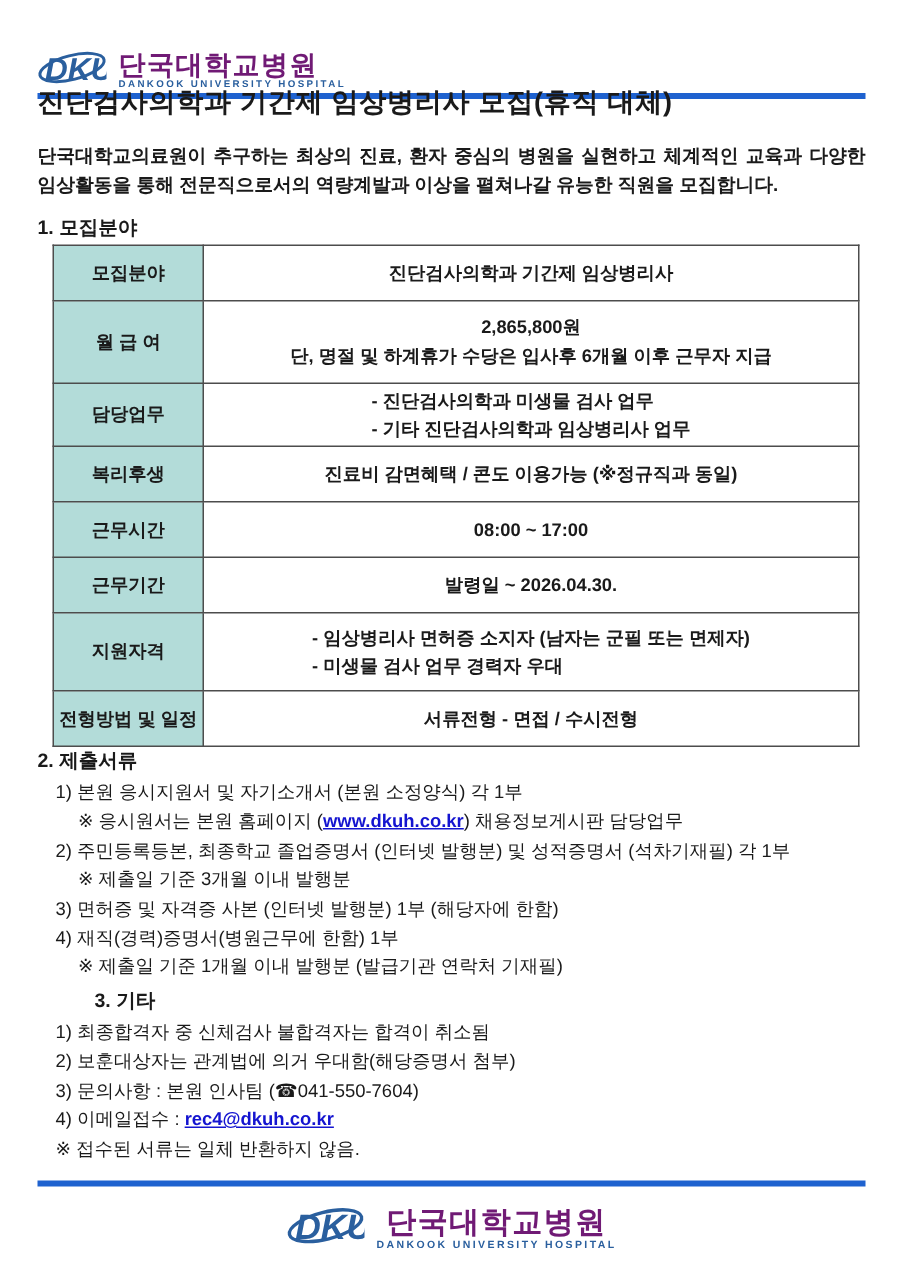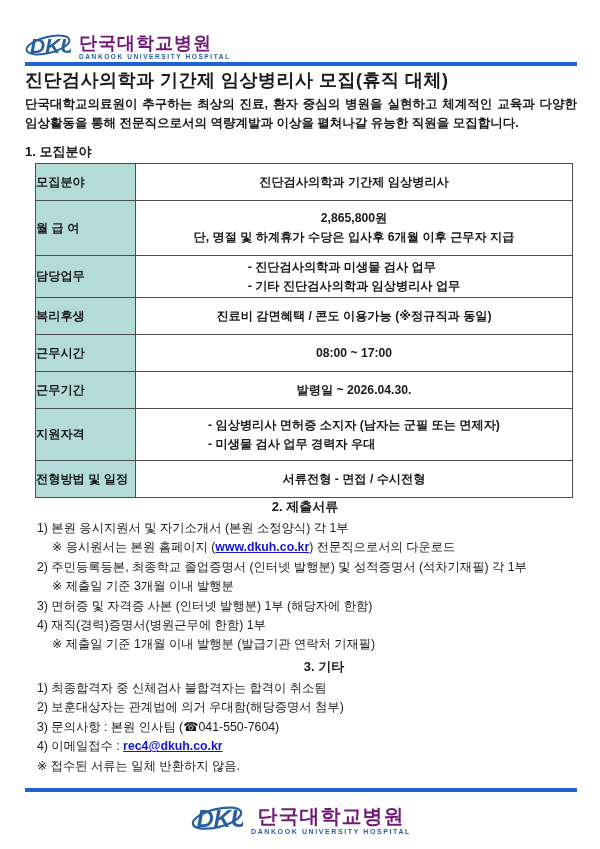--- a/index.html
+++ b/index.html
@@ -19,42 +19,42 @@
   .logo-mark { flex:0 0 auto; }
   .logo-kr { font-size:18px; font-weight:bold; color:#701a75; letter-spacing:1px; line-height:1; }
   .logo-en { font-size:6.5px; font-weight:bold; color:#2a5f9e; letter-spacing:1.6px; line-height:1; margin-top:2px; }
   .footer { position:absolute; left:25px; bottom:10px; width:552px; text-align:center; }
   .footer .rule { width:552px; margin-bottom:7px; }
   .footer .logo { display:inline-flex; }
   .footer .logo-kr { font-size:20px; }
   .footer .logo-en { font-size:7px; }
 
   
-  .title { position:absolute; top:68px; left:25px; width:552px;
+  .title { position:absolute; top:56px; left:25px; width:552px;
            font-size:18px; font-weight:bold; letter-spacing:0.5px; }
   .intro { position:absolute; top:95px; left:25px; width:552px;
            font-size:12.5px; font-weight:600; line-height:1.55; text-align:justify; }
 
   
-  .sec-heading { font-size:13px; font-weight:bold;text-align:center; }
+  .sec-heading { font-size:13px; font-weight:bold; }
   #sec1-heading { position:absolute; top:143px; left:25px; }
   .list { font-size:12.3px; font-weight:500; line-height:19.4px; }
   .lv1 { margin-left:12px; }
   .lv2 { margin-left:27px; }
   #sec2 { position:absolute; top:498px; left:25px; width:560px; }
   #sec2 .sec-heading { margin-bottom:3px; }
   #sec3 { position:absolute; top:658px; left:25px; width:560px; }
   #sec3 .sec-heading { margin-bottom:3px;margin-left:38px; }
   a.doclink { color:#1414d0; text-decoration:underline; cursor:pointer;font-weight:bold; }
 
   
   table.recruit { position:absolute; top:163px; left:35px; width:538px;
                   border-collapse:collapse; table-layout:fixed; }
   table.recruit td { border:1px solid #4d4d4d; font-size:12.2px; vertical-align:middle; }
-  td.label { width:100px; background:#b3dcd9; text-align:left; font-weight:600; }
+  td.label { width:100px; background:#b3dcd9; text-align:center; font-weight:600; }
   td.value { text-align:center; line-height:1.55; font-weight:700; }
   .block-left { display:inline-block; text-align:left; }
   tr.r1 { height:37px; } tr.r2 { height:55px; } tr.r3 { height:42px; }
   tr.r4 { height:37px; } tr.r5 { height:37px; } tr.r6 { height:37px; }
   tr.r7 { height:52px; } tr.r8 { height:37px;padding-left:29px; }
 </style>
 </head>
 <body>
 
 <div class="page">
@@ -135,21 +135,21 @@
           <div>서류전형 - 면접  /  수시전형</div>
         </td>
       </tr>
     </tbody>
   </table>
 
   <div id="sec2">
     <div class="sec-heading">2. 제출서류</div>
     <div class="list">
       <div class="lv1">1) 본원 응시지원서 및 자기소개서 (본원 소정양식) 각 1부</div>
-      <div class="lv2"><span>※ 응시원서는 본원 홈페이지 (</span><a class="doclink">www.dkuh.co.kr</a><span>) 전문직으로서의 다운로드</span></div>
+      <div class="lv2"><span>※ 응시원서는 본원 홈페이지 (</span><a class="doclink">www.dkuh.co.kr</a><span>) 채용정보게시판 담당업무</span></div>
       <div class="lv1">2) 주민등록등본, 최종학교 졸업증명서 (인터넷 발행분) 및 성적증명서 (석차기재필) 각 1부</div>
       <div class="lv2">※ 제출일 기준 3개월 이내 발행분</div>
       <div class="lv1">3) 면허증 및 자격증 사본 (인터넷 발행분) 1부 (해당자에 한함)</div>
       <div class="lv1">4) 재직(경력)증명서(병원근무에 한함) 1부</div>
       <div class="lv2">※ 제출일 기준 1개월 이내 발행분 (발급기관 연락처 기재필)</div>
     </div>
   </div>
 
   <div id="sec3">
     <div class="sec-heading">3. 기타</div>

